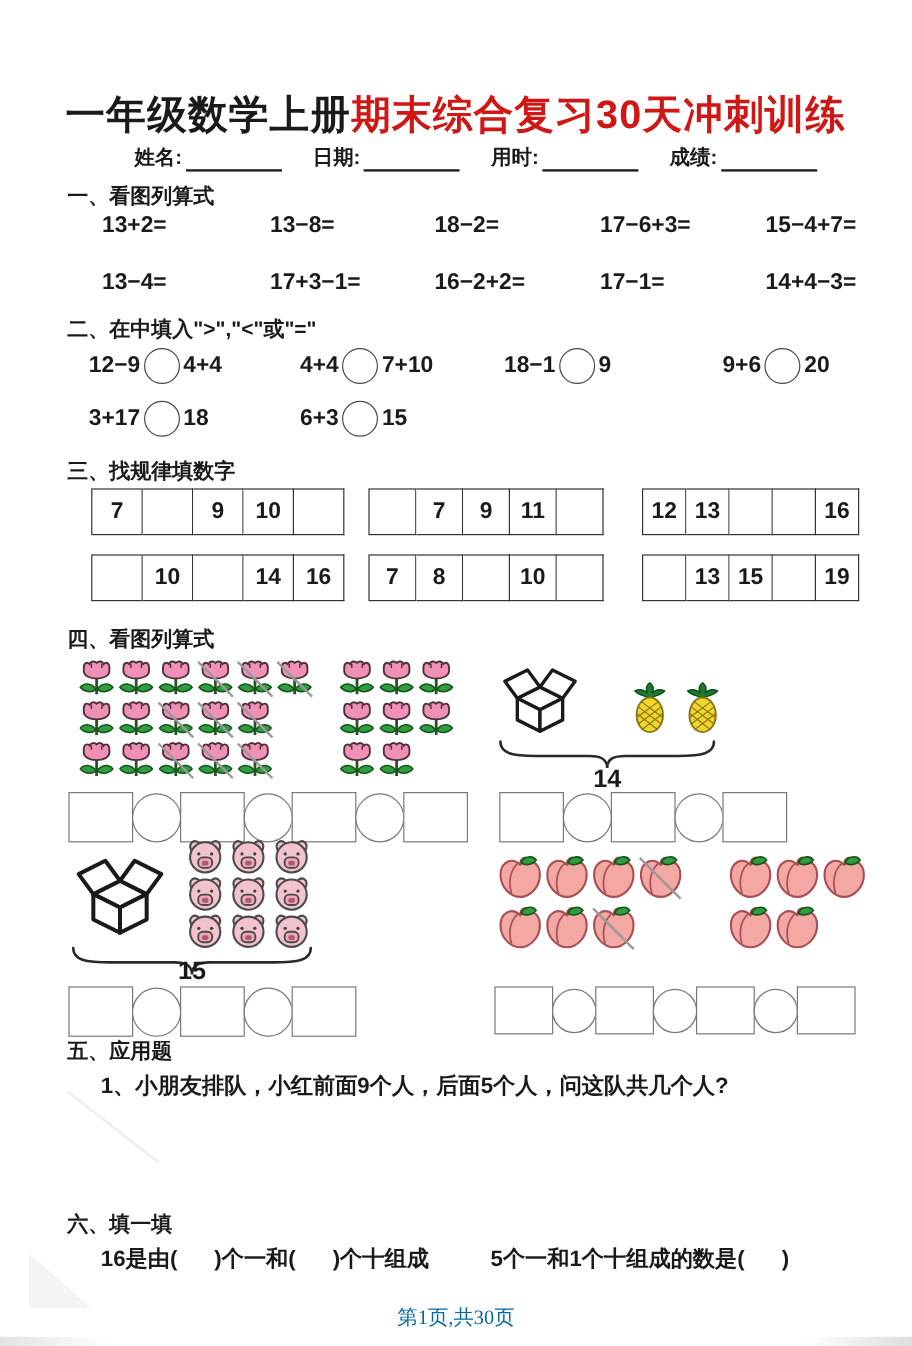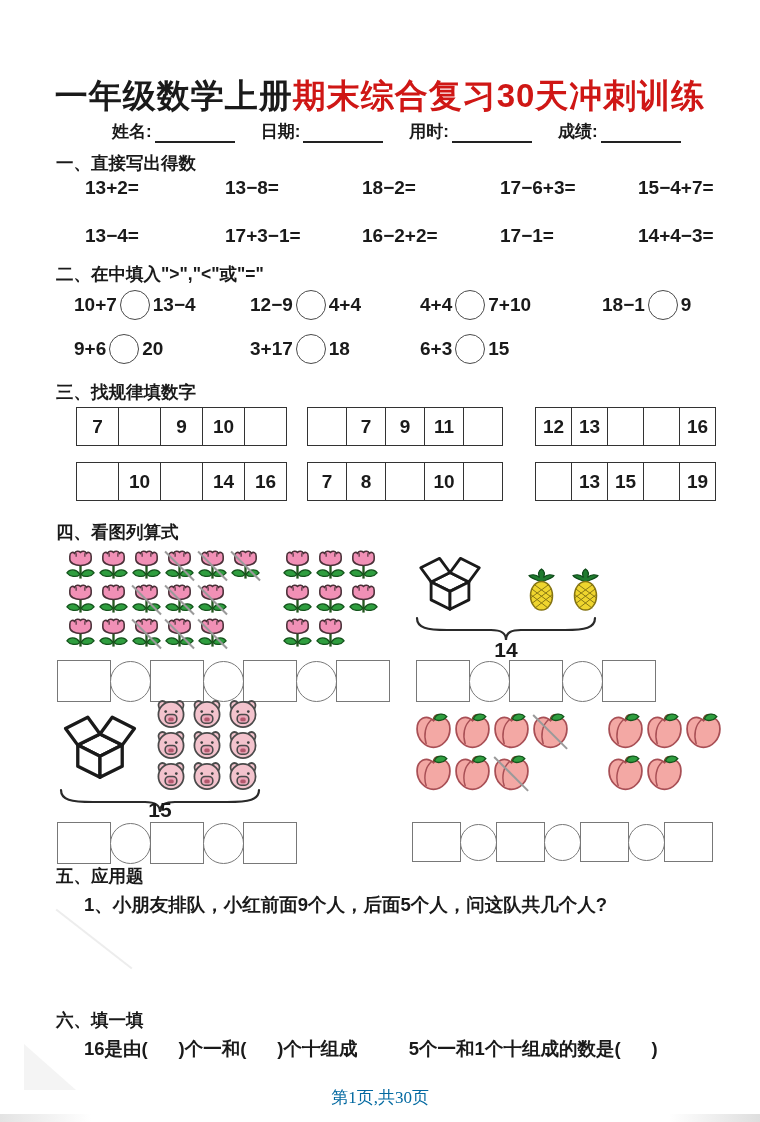--- a/index.html
+++ b/index.html
@@ -146,41 +146,36 @@
     <span class="info-item">
       <span>用时:</span>
       <span class="blank"></span>
     </span>
     <span class="info-item">
       <span>成绩:</span>
       <span class="blank"></span>
     </span>
   </div>
 
-  <div class="sec-head" style="top:151px">一、直接写出得数</div>
+  <div class="sec-head" style="top:151px">一、看图列算式</div>
   <div class="s1-grid">
     <span>13+2=</span>
     <span>13−8=</span>
     <span>18−2=</span>
     <span>17−6+3=</span>
     <span>15−4+7=</span>
     <span>13−4=</span>
     <span>17+3−1=</span>
     <span>16−2+2=</span>
     <span>17−1=</span>
     <span>14+4−3=</span>
   </div>
 
   <div class="sec-head" style="top:262px">二、在中填入"&gt;","&lt;"或"="</div>
   <div class="s2-grid">
-    <span class="cmp-item">
-        <span>10+7</span>
-        <span class="cmp-circle"></span>
-        <span>13−4</span>
-      </span>
     <span class="cmp-item">
         <span>12−9</span>
         <span class="cmp-circle"></span>
         <span>4+4</span>
       </span>
     <span class="cmp-item">
         <span>4+4</span>
         <span class="cmp-circle"></span>
         <span>7+10</span>
       </span>

